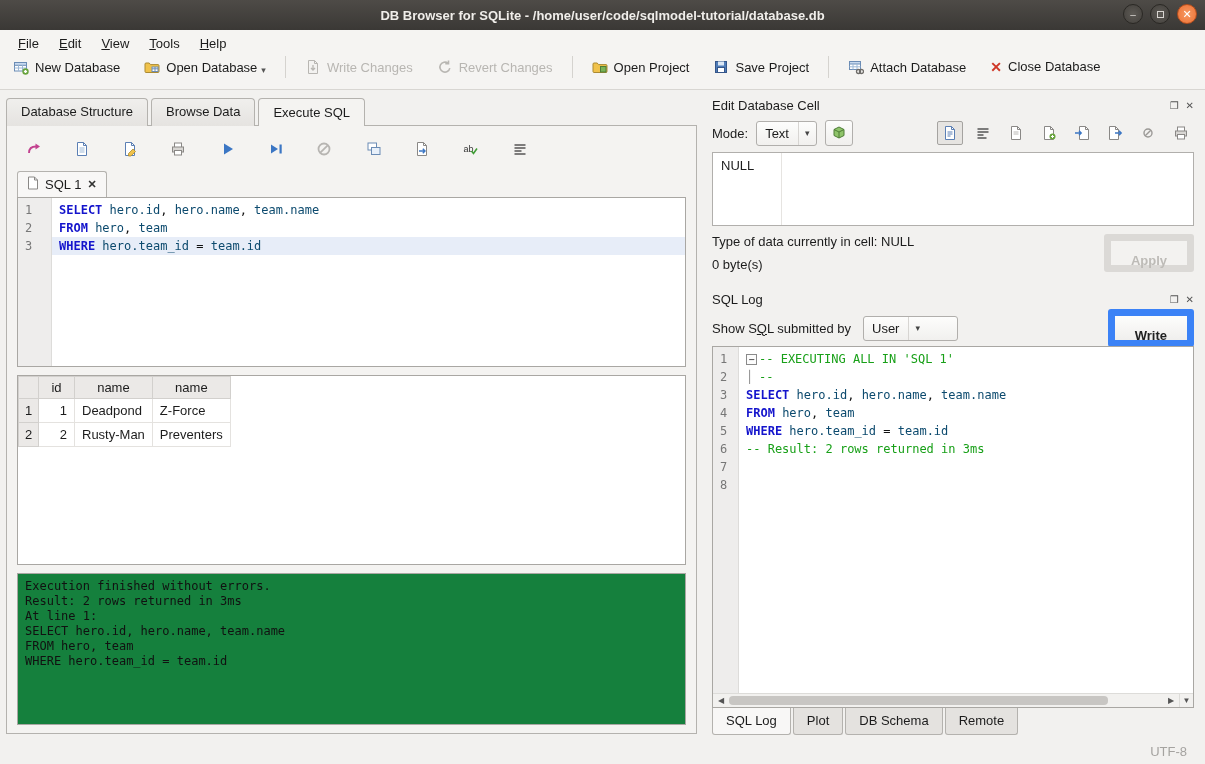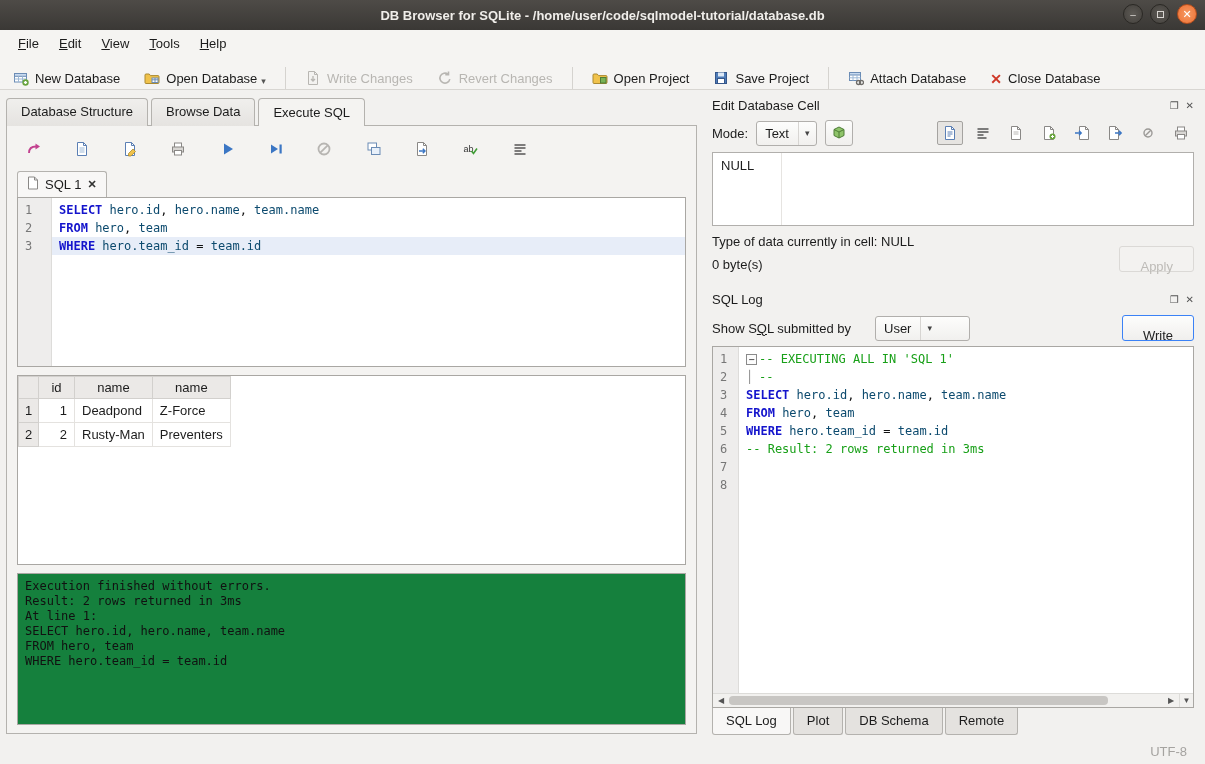--- a/index.html
+++ b/index.html
@@ -15,21 +15,21 @@
             color:#d8d5d1; font-size:10px; display:flex; align-items:center; justify-content:center; cursor:pointer; }
   .winbtn.close { background:radial-gradient(#f69a63,#ee7033); border-color:#b44d1c; color:#fff; font-size:11px; }
   .max-sq { width:7px; height:7px; border:1px solid #d8d5d1; display:inline-block; }
 
   
   .menubar { height:26px; background:#f5f4f2; display:flex; align-items:center; padding-left:8px; flex:0 0 auto; }
   .menu-item { padding:4px 10px; cursor:default; }
   .menu-item u { text-decoration:underline; }
 
   
-  .toolbar { height:34px; background:#f5f4f2; border-bottom:1px solid #d8d6d2; display:flex; align-items:flex-end; padding:0 8px; gap:14px; flex:0 0 auto; }
+  .toolbar { height:34px; background:#f5f4f2; border-bottom:1px solid #d8d6d2; display:flex; align-items:flex-start; padding:0 8px; gap:14px; flex:0 0 auto; }
   .tb-btn { display:flex; align-items:center; gap:6px; padding:3px 5px; border-radius:3px; cursor:pointer; }
   .tb-btn.disabled { cursor:default; }
   .tb-btn.disabled .tb-label { color:#b8b6b2; }
   .tb-label { white-space:nowrap; }
   .tb-ico svg { display:block; }
   .tb-dd { font-size:9px; color:#555; margin-left:-2px; align-self:flex-end; }
   .tb-sep { width:1px; height:22px; background:#d5d3cf; }
   .red-x { color:#cf3727; font-weight:bold; font-size:14px; line-height:14px; }
 
   
@@ -103,26 +103,26 @@
   .combo-arrow { font-size:9px; color:#444; border-left:1px solid #d7d5d2; padding:0 6px; margin-left:9px; height:100%;
                  display:flex; align-items:center; }
   .cell-icons { margin-left:auto; display:flex; gap:7px; align-items:center; }
 
   .cell-box { height:74px; border:1px solid #b1afac; background:#fff; margin:2px 2px 8px; position:relative; flex:0 0 auto; }
   .cell-box .vline { position:absolute; left:68px; top:0; bottom:0; width:1px; background:#e6e4e1; }
   .cell-text { padding:5px 8px; }
 
   .cell-info { display:flex; align-items:flex-end; padding:0 2px; margin-bottom:6px; flex:0 0 auto; }
   .cell-info-text { display:flex; flex-direction:column; gap:8px; }
-  .btn { height:26px; padding:12px 20px; font-size:13px; border:1px solid #3b82f6; border-radius:3px;
-         background:linear-gradient(#fdfdfc,#f0efed); color:#222; cursor:pointer; }
+  .btn { height:26px; padding:12px 20px; font-size:13px; border:7px solid #3b82f6; border-radius:3px;
+         background:linear-gradient(#fdfdfc,#f0efed); color:#222; cursor:pointer;font-weight:bold; }
   .btn.disabled { background:#f3f2f0; border-color:#dbd9d6; color:#bdbbb7; cursor:default; }
   .apply { margin-left:auto; }
 
-  .filter-row { height:36px; display:flex; align-items:center; gap:24px; padding:0 2px; flex:0 0 auto; }
+  .filter-row { height:36px; display:flex; align-items:center; gap:12px; padding:0 2px; flex:0 0 auto; }
   .clear { margin-left:auto; }
 
   .log-frame { flex:1; border:1px solid #a9a7a3; background:#fff; display:flex; position:relative; overflow:hidden; margin:0 2px; min-height:0; }
   .hscroll { position:absolute; left:0; right:14px; bottom:0; height:14px; background:#f2f1ef; border-top:1px solid #dddcd9;
              display:flex; align-items:center; padding:0 2px; }
   .hs-arrow { width:12px; text-align:center; font-size:8px; color:#555; cursor:pointer; }
   .hs-thumb { width:82%; height:9px; background:#c8c6c3; border-radius:4px; margin:0 2px; cursor:grab; }
   .hs-fill { flex:1; }
   .corner-btn { position:absolute; right:0; bottom:0; width:14px; height:14px; background:#f2f1ef; border-top:1px solid #dddcd9;
                 border-left:1px solid #dddcd9; font-size:8px; color:#555; display:flex; align-items:center; justify-content:center; cursor:pointer; }

